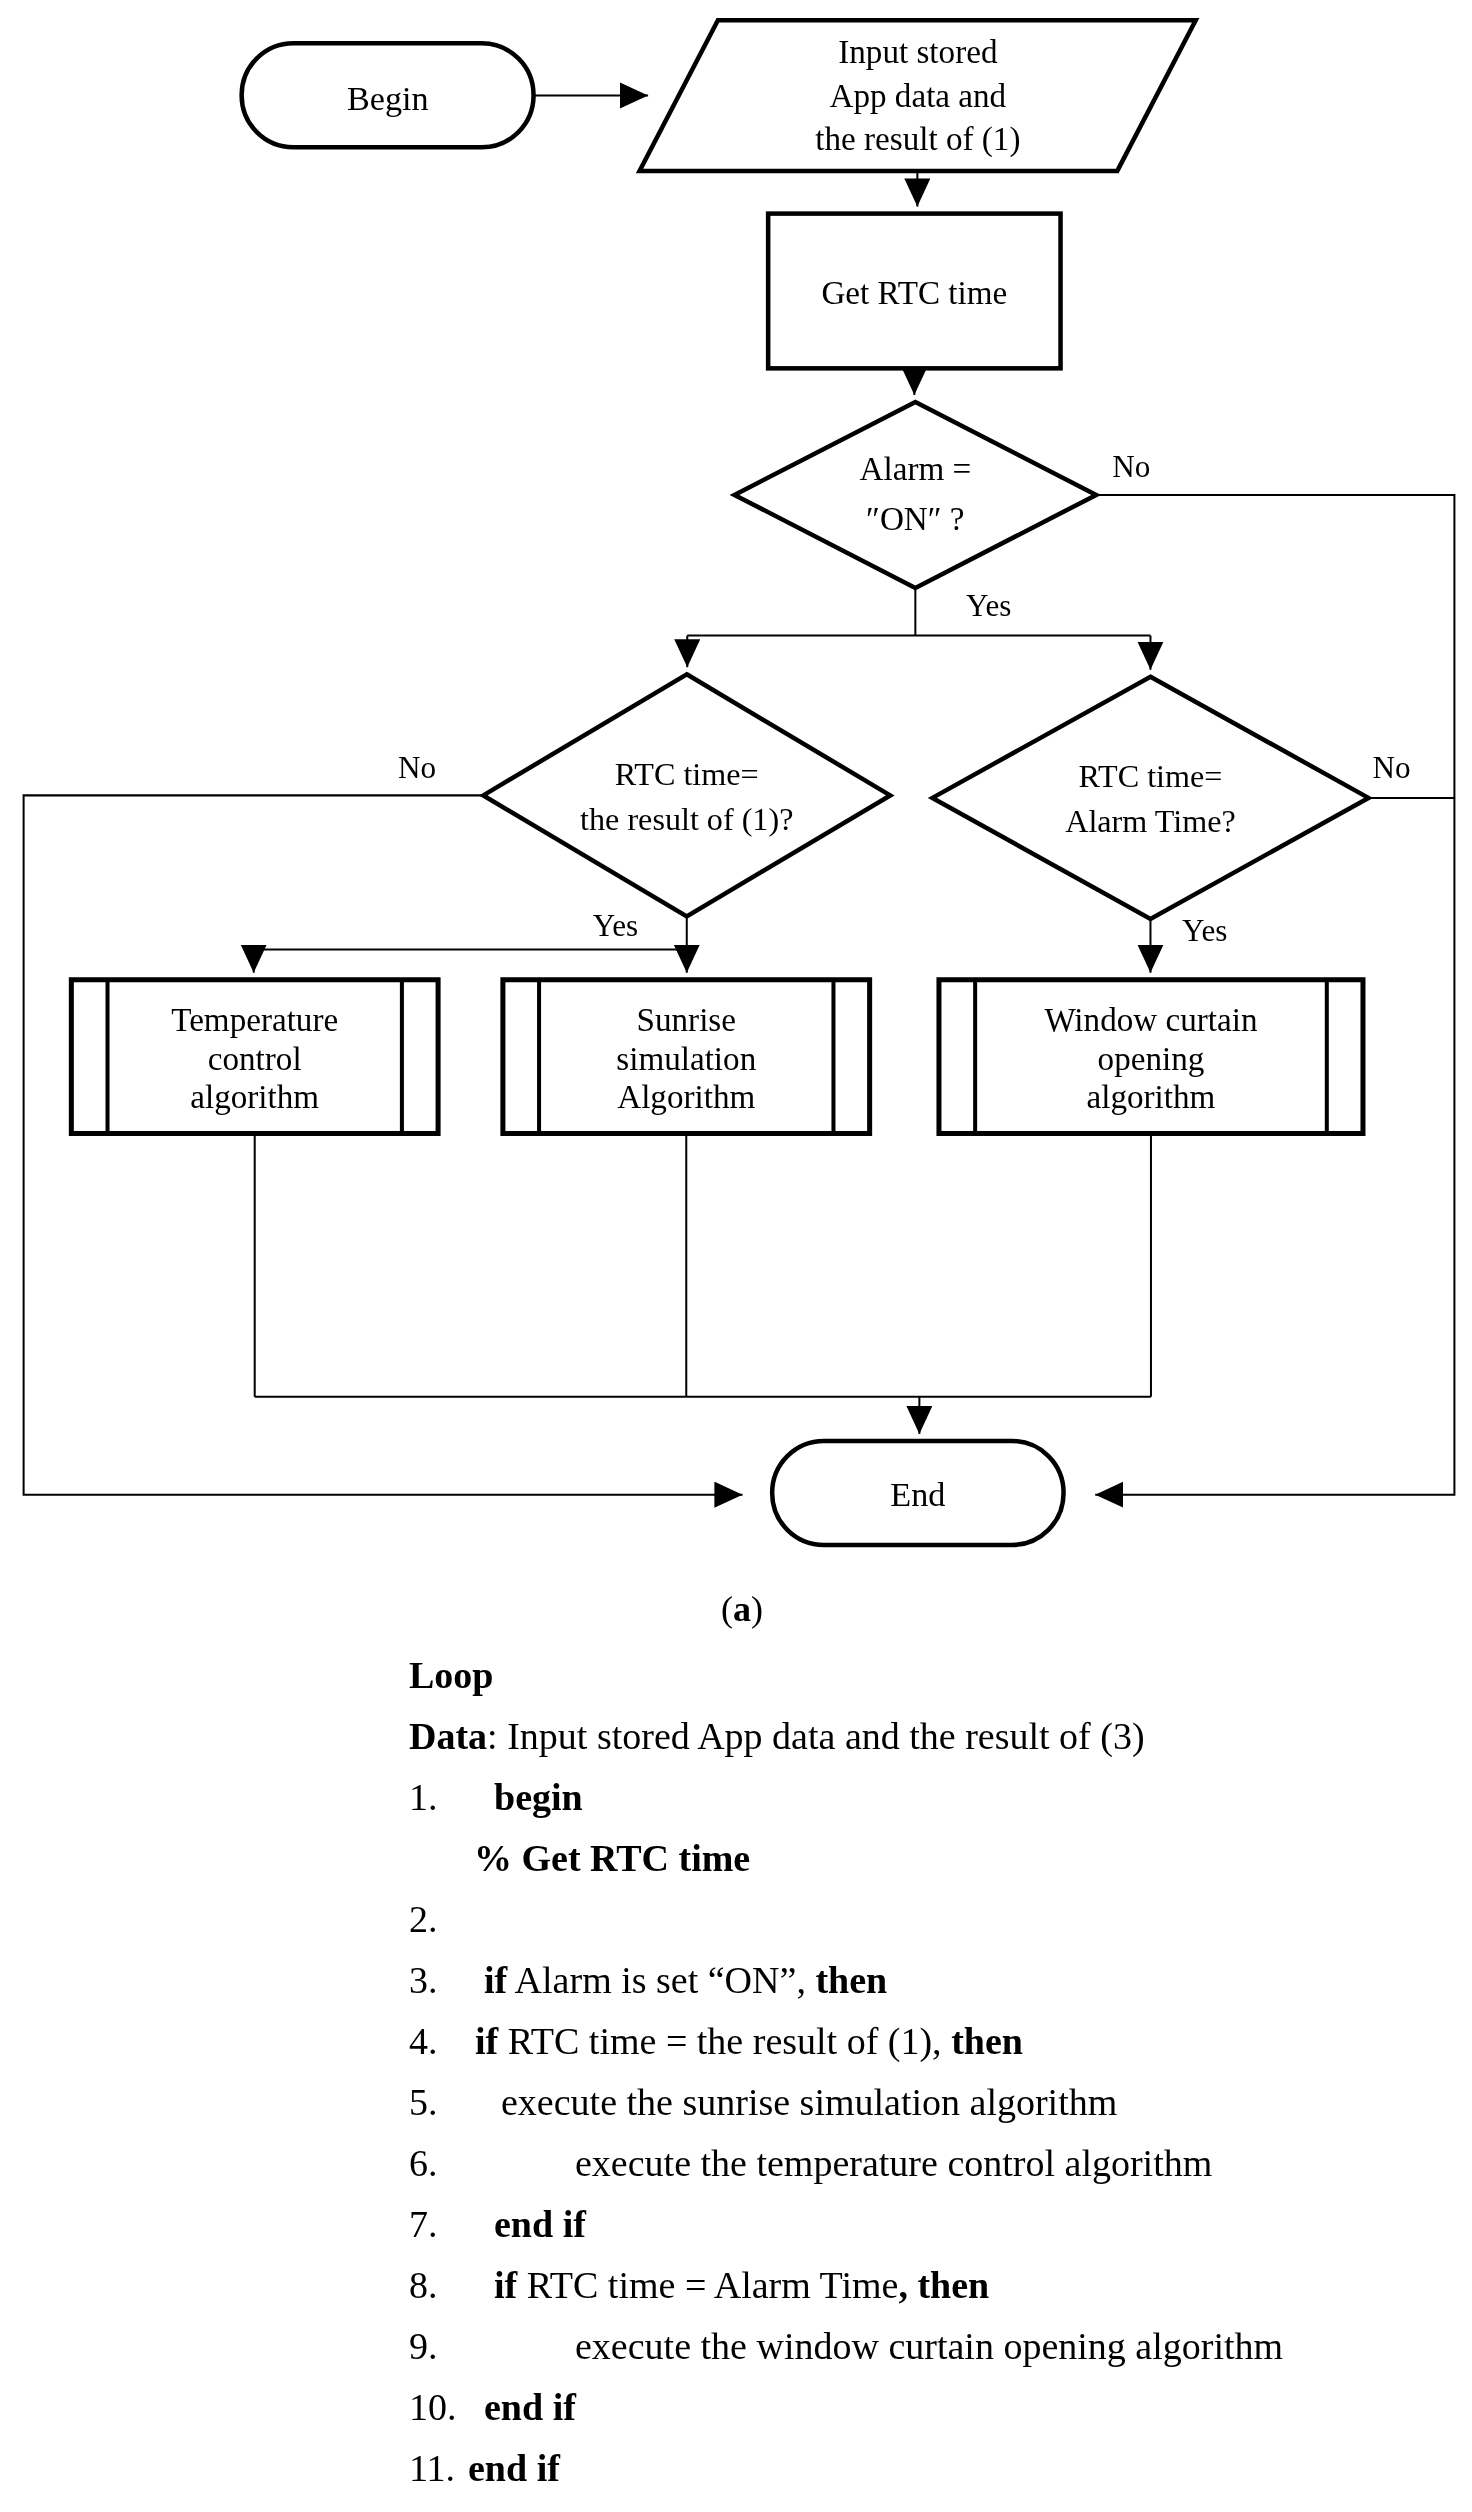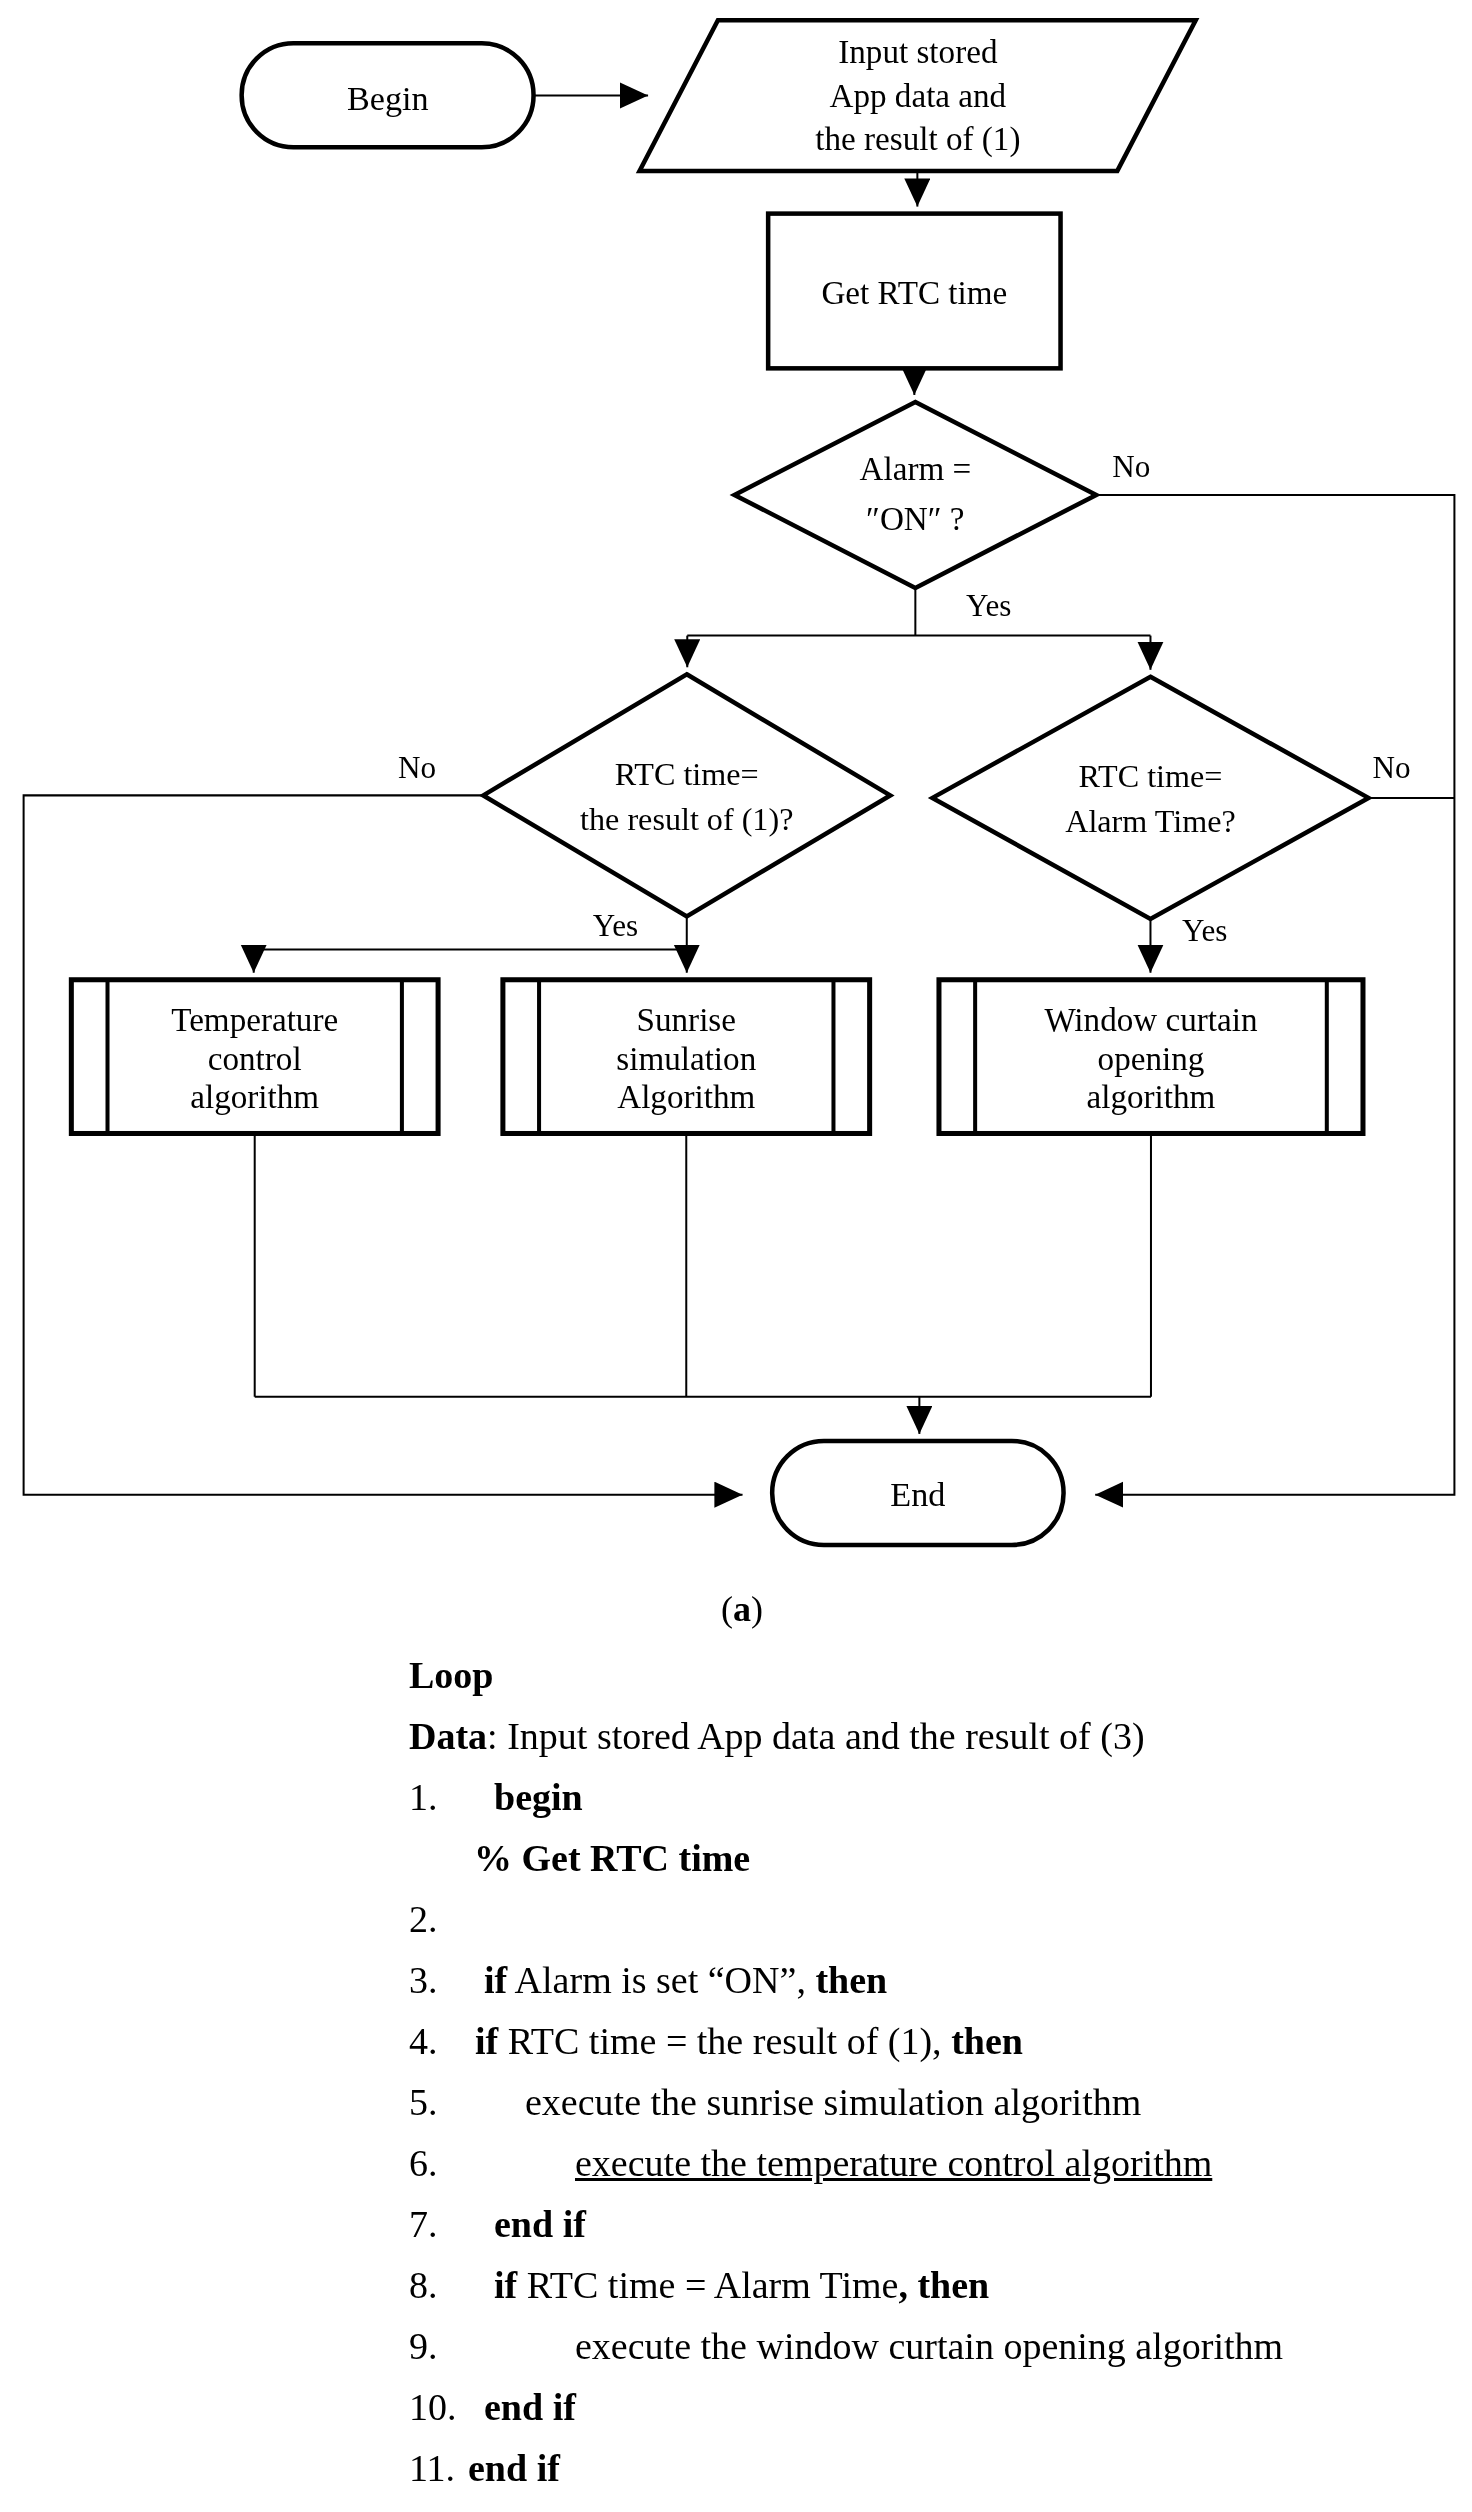--- a/index.html
+++ b/index.html
@@ -126,22 +126,22 @@
 
   
   <div class="code" id="pseudocode">
       <div class="code-line"><span class="code-content" style="margin-left: 0px; display: inline-block;"><span class="seg-b">Loop</span></span></div>
       <div class="code-line"><span class="code-content" style="margin-left: 0px; display: inline-block;"><span class="seg-b">Data</span><span class="seg-r">: Input stored App data and the result of (3)</span></span></div>
       <div class="code-line"><span class="code-num">1.</span><span class="code-content" style="margin-left: 85px; display: inline-block;"><span class="seg-b">begin</span></span></div>
       <div class="code-line"><span class="code-content" style="margin-left: 65px; display: inline-block;"><span class="seg-b">% Get RTC time</span></span></div>
       <div class="code-line"><span class="code-num">2.</span></div>
       <div class="code-line"><span class="code-num">3.</span><span class="code-content" style="margin-left: 75px; display: inline-block;"><span class="seg-b">if</span><span class="seg-r"> Alarm is set “ON”, </span><span class="seg-b">then</span></span></div>
       <div class="code-line"><span class="code-num">4.</span><span class="code-content" style="margin-left: 66px; display: inline-block;"><span class="seg-b">if</span><span class="seg-r"> RTC time = the result of (1), </span><span class="seg-b">then</span></span></div>
-      <div class="code-line"><span class="code-num">5.</span><span class="code-content" style="margin-left: 116px; display: inline-block;"><span class="seg-r">execute the sunrise simulation algorithm</span></span></div>
-      <div class="code-line"><span class="code-num">6.</span><span class="code-content" style="margin-left: 166px; display: inline-block; text-decoration: underline;"><span class="seg-r">execute the temperature control algorithm</span></span></div>
+      <div class="code-line"><span class="code-num">5.</span><span class="code-content" style="margin-left: 92px; display: inline-block;"><span class="seg-r">execute the sunrise simulation algorithm</span></span></div>
+      <div class="code-line"><span class="code-num">6.</span><span class="code-content" style="margin-left: 166px; display: inline-block;"><span class="seg-r">execute the temperature control algorithm</span></span></div>
       <div class="code-line"><span class="code-num">7.</span><span class="code-content" style="margin-left: 85px; display: inline-block;"><span class="seg-b">end if</span></span></div>
       <div class="code-line"><span class="code-num">8.</span><span class="code-content" style="margin-left: 85px; display: inline-block;"><span class="seg-b">if</span><span class="seg-r"> RTC time = Alarm Time</span><span class="seg-b">, then</span></span></div>
       <div class="code-line"><span class="code-num">9.</span><span class="code-content" style="margin-left: 166px; display: inline-block;"><span class="seg-r">execute the window curtain opening algorithm</span></span></div>
       <div class="code-line"><span class="code-num">10.</span><span class="code-content" style="margin-left: 75px; display: inline-block;"><span class="seg-b">end if</span></span></div>
       <div class="code-line"><span class="code-num">11.</span><span class="code-content" style="margin-left: 59px; display: inline-block;"><span class="seg-b">end if</span></span></div>
       <div class="code-line"><span class="code-num">12.</span><span class="code-content" style="margin-left: 59px; display: inline-block;"></span></div>
     </div>
 
   
   

